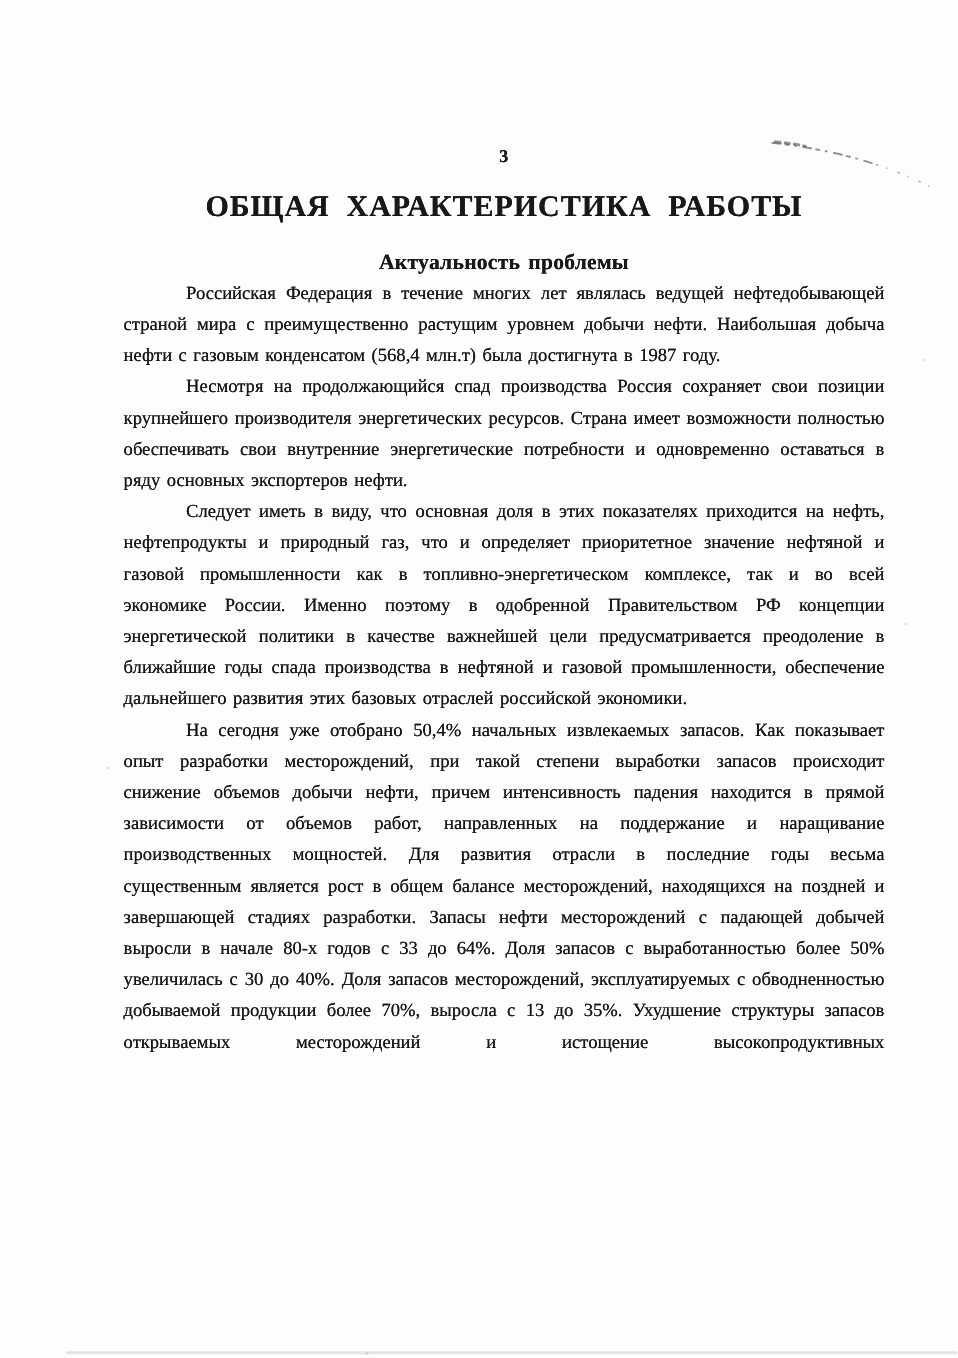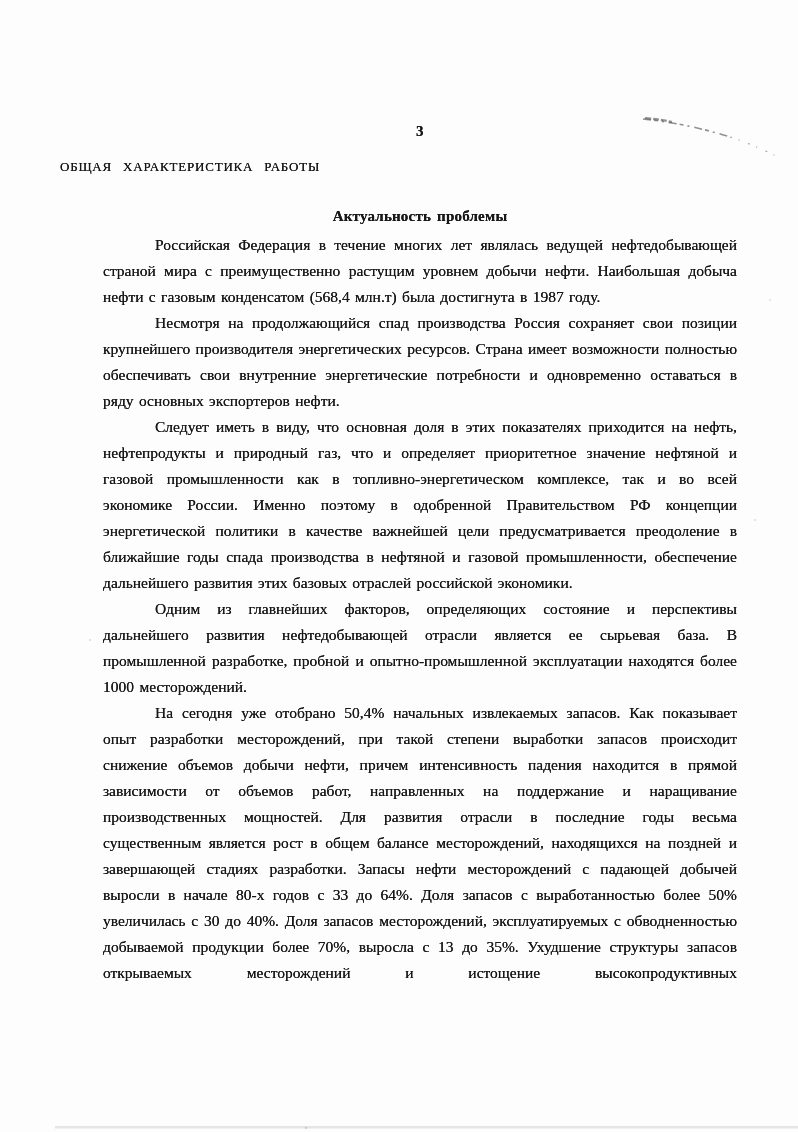--- a/index.html
+++ b/index.html
@@ -25,35 +25,35 @@
     font-size: 15px;
     font-weight: bold;
     letter-spacing: 0.5px;
     text-shadow: 0 0 0.4px currentColor;
   }
   .doc-title {
     position: absolute;
     top: 159px;
     left: 60px;
     width: 720px;
-    text-align: left;
-    font-size: 13px;
-    font-weight: normal;
+    text-align: center;
+    font-size: 25px;
+    font-weight: bold;
     letter-spacing: 0.8px;
     word-spacing: 7px;
     text-shadow: 0 0 0.5px currentColor;
     white-space: nowrap;
   }
   .section-heading {
     position: absolute;
     top: 208px;
     left: 103px;
     width: 634px;
     text-align: center;
-    font-size: 15px;
+    font-size: 18px;
     font-weight: bold;
     letter-spacing: 0.2px;
     word-spacing: 2px;
     text-shadow: 0 0 0.5px currentColor;
   }
   .body-text {
     position: absolute;
     top: 232px;
     left: 103px;
     width: 634px;
@@ -88,21 +88,20 @@
   <div class="page-number">3</div>
 
   <div class="doc-title">ОБЩАЯ ХАРАКТЕРИСТИКА РАБОТЫ</div>
 
   <div class="section-heading">Актуальность проблемы</div>
 
   <div class="body-text">
     <p>Российская Федерация в течение многих лет являлась ведущей нефтедобывающей страной мира с преимущественно растущим уровнем добычи нефти. Наибольшая добыча нефти с газовым конденсатом (568,4 млн.т) была достигнута в 1987 году.</p>
     <p>Несмотря на продолжающийся спад производства Россия сохраняет свои позиции крупнейшего производителя энергетических ресурсов. Страна имеет возможности полностью обеспечивать свои внутренние энергетические потребности и одновременно оставаться в ряду основных экспортеров нефти.</p>
     <p>Следует иметь в виду, что основная доля в этих показателях приходится на нефть, нефтепродукты и природный газ, что и определяет приоритетное значение нефтяной и газовой промышленности как в топливно-энергетическом комплексе, так и во всей экономике России. Именно поэтому в одобренной Правительством РФ концепции энергетической политики в качестве важнейшей цели предусматривается преодоление в ближайшие годы спада производства в нефтяной и газовой промышленности, обеспечение дальнейшего развития этих базовых отраслей российской экономики.</p>
-    <p>Одним из главнейших факторов, определяющих состояние и перспективы дальнейшего развития нефтедобывающей отрасли является ее сырьевая база. В промышленной разработке, пробной и опытно-промышленной эксплуатации находятся более 1000 месторождений.</p>
     <p class="continues">На сегодня уже отобрано 50,4% начальных извлекаемых запасов. Как показывает опыт разработки месторождений, при такой степени выработки запасов происходит снижение объемов добычи нефти, причем интенсивность падения находится в прямой зависимости от объемов работ, направленных на поддержание и наращивание производственных мощностей. Для развития отрасли в последние годы весьма существенным является рост в общем балансе месторождений, находящихся на поздней и завершающей стадиях разработки. Запасы нефти месторождений с падающей добычей выросли в начале 80-х годов с 33 до 64%. Доля запасов с выработанностью более 50% увеличилась с 30 до 40%. Доля запасов месторождений, эксплуатируемых с обводненностью добываемой продукции более 70%, выросла с 13 до 35%. Ухудшение структуры запасов открываемых месторождений и истощение высокопродуктивных</p>
   </div>
 
   <svg class="artifact-layer" width="798" height="1132" viewBox="0 0 798 1132">
 
     <g>
       <path d="M 643 119 C 672 122, 702 128, 730 137" fill="none" stroke="#4a4a4a" stroke-width="1.6" stroke-dasharray="8 3 4 4 2 5" opacity="0.6"></path>
       <path d="M 730 137 C 748 143, 762 149, 776 156" fill="none" stroke="#5a5a5a" stroke-width="1.3" stroke-dasharray="2 7 1 9" opacity="0.5"></path>
       <path d="M 645 118 C 655 119, 663 120, 672 122" fill="none" stroke="#3a3a3a" stroke-width="2.2" stroke-dasharray="6 2" opacity="0.55"></path>
     </g>

